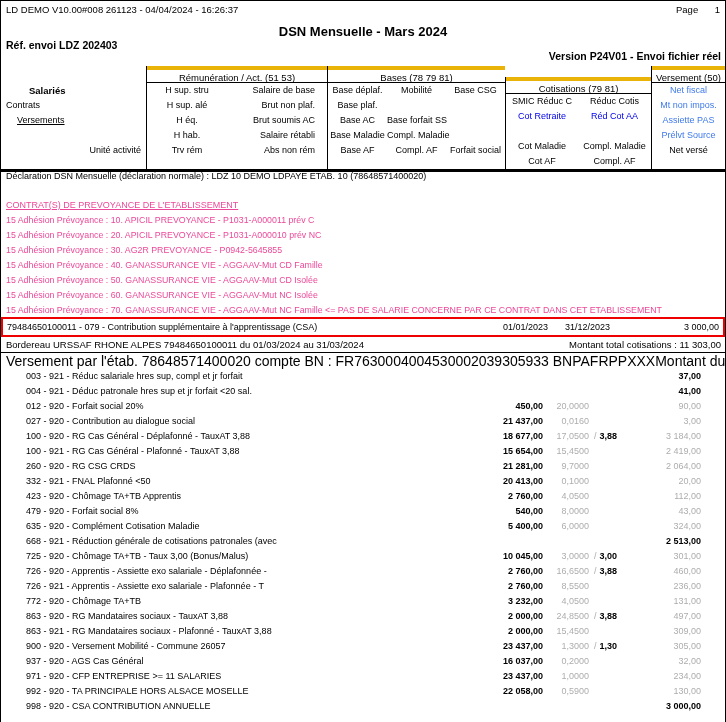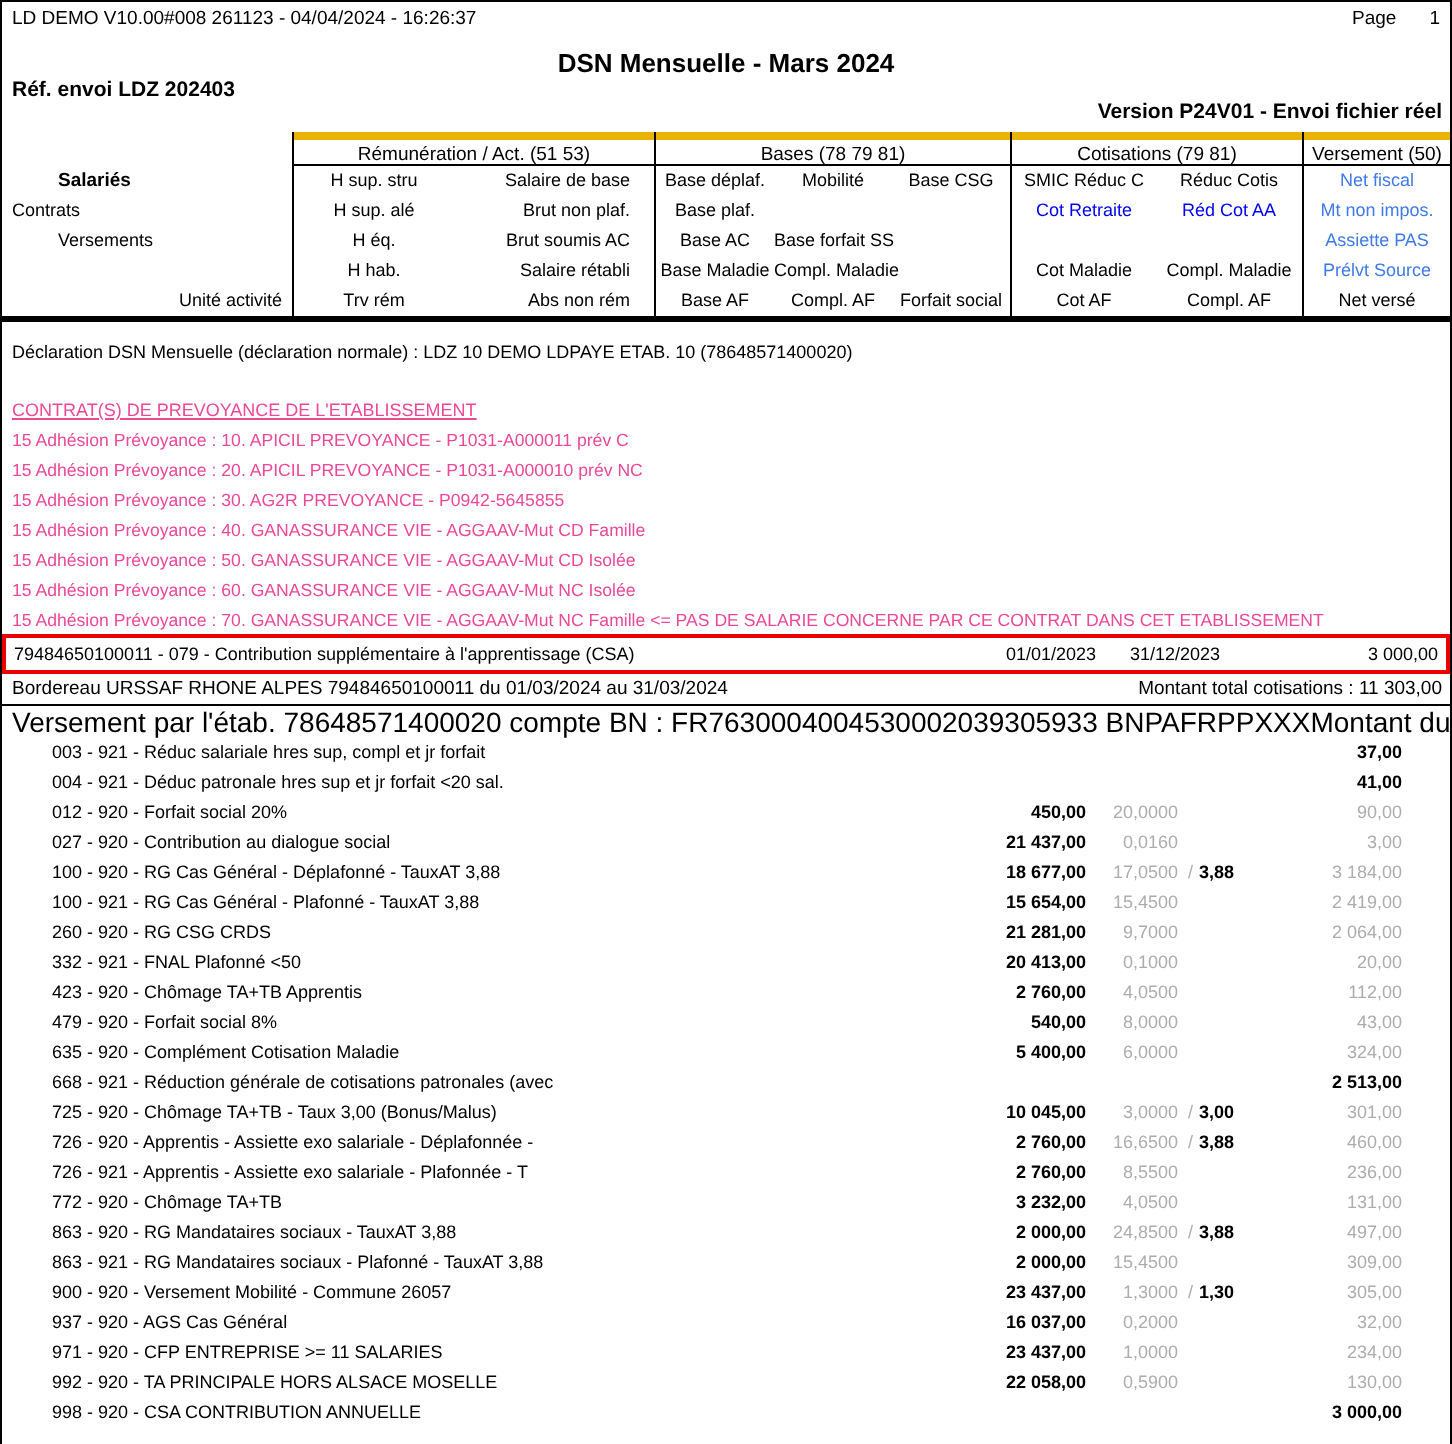--- a/index.html
+++ b/index.html
@@ -10,29 +10,29 @@
   .pagelab{position:absolute;top:3px;left:675px;font-size:9.5px;}
   .pagenum{position:absolute;top:3px;right:5px;font-size:9.5px;}
   .title{position:absolute;top:23px;left:0;right:0;text-align:center;font-size:13px;font-weight:bold;}
   .ref{position:absolute;top:38px;left:5px;font-size:10.5px;font-weight:bold;}
   .version{position:absolute;top:49px;right:4px;font-size:10.5px;font-weight:bold;}
   
   .htable{position:absolute;top:65px;left:0;width:724px;display:flex;border-bottom:3px solid #000;}
   .ht-labels{width:145px;}
   .g-rem{width:181px;}
   .g-bases{width:178px;}
-  .g-cot{width:146px;}
+  .g-cot{width:146px;margin-top:11px;}
   .g-vers{width:74px;}
   .ht-group{border-left:1px solid #000;box-sizing:border-box;}
   .g-head{height:17px;line-height:16px;border-top:4px solid #eab308;border-bottom:1px solid #000;
           text-align:center;font-size:9.5px;box-sizing:border-box;white-space:nowrap;overflow:hidden;}
   .ht-labels .g-head{border:none;}
   .lr{height:15px;line-height:15px;font-size:9px;padding-left:5px;white-space:nowrap;}
   .lr.b{font-weight:bold;font-size:9.5px;padding-left:28px;}
-  .lr.ind{padding-left:28px;}
+  .lr.ind{padding-left:16px;text-decoration:underline;}
   .lr.r{text-align:right;padding-right:5px;padding-left:0;}
   .cellrow{display:flex;height:15px;line-height:15px;font-size:9px;}
   .g-rem .cellrow span:nth-child(1){width:80px;text-align:center;}
   .g-rem .cellrow span:nth-child(2){width:100px;text-align:right;padding-right:12px;box-sizing:border-box;}
   .g-bases .cellrow span{width:59px;text-align:center;white-space:nowrap;}
   .g-cot .cellrow span:nth-child(1){width:72px;text-align:center;white-space:nowrap;}
   .g-cot .cellrow span:nth-child(2){width:73px;text-align:center;white-space:nowrap;}
   .g-vers .vcell{height:15px;line-height:15px;font-size:9px;text-align:center;white-space:nowrap;}
   .blue{color:#0000EE;}
   .lblue{color:#3F7AE8;}

